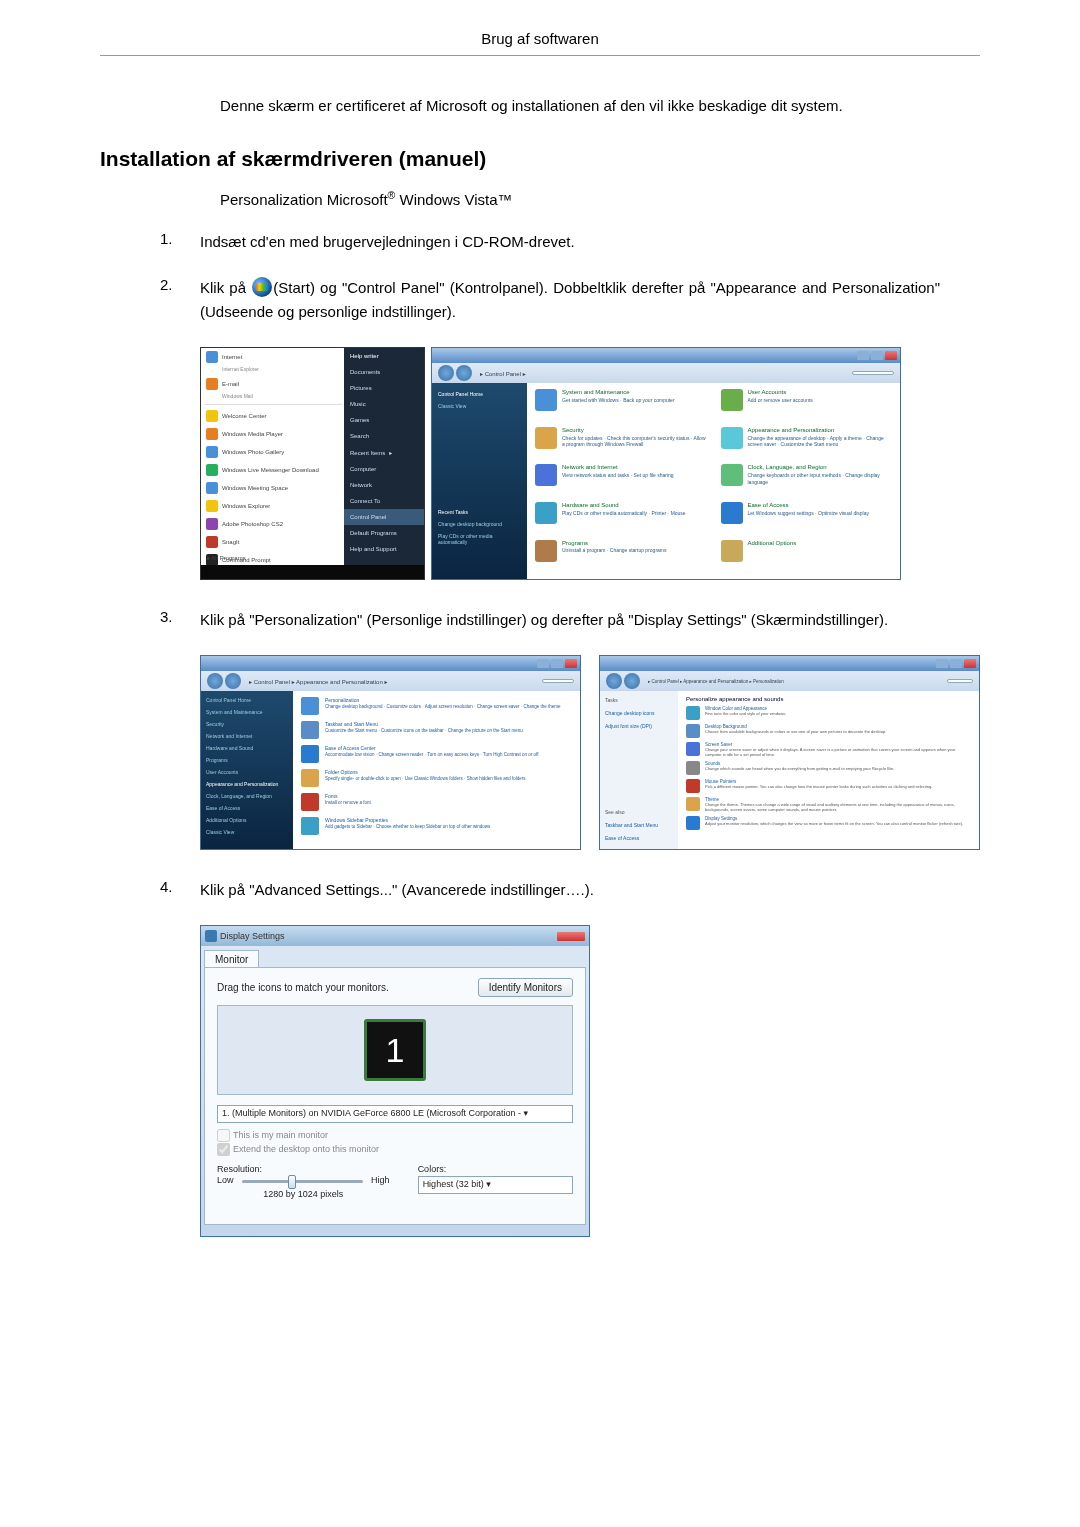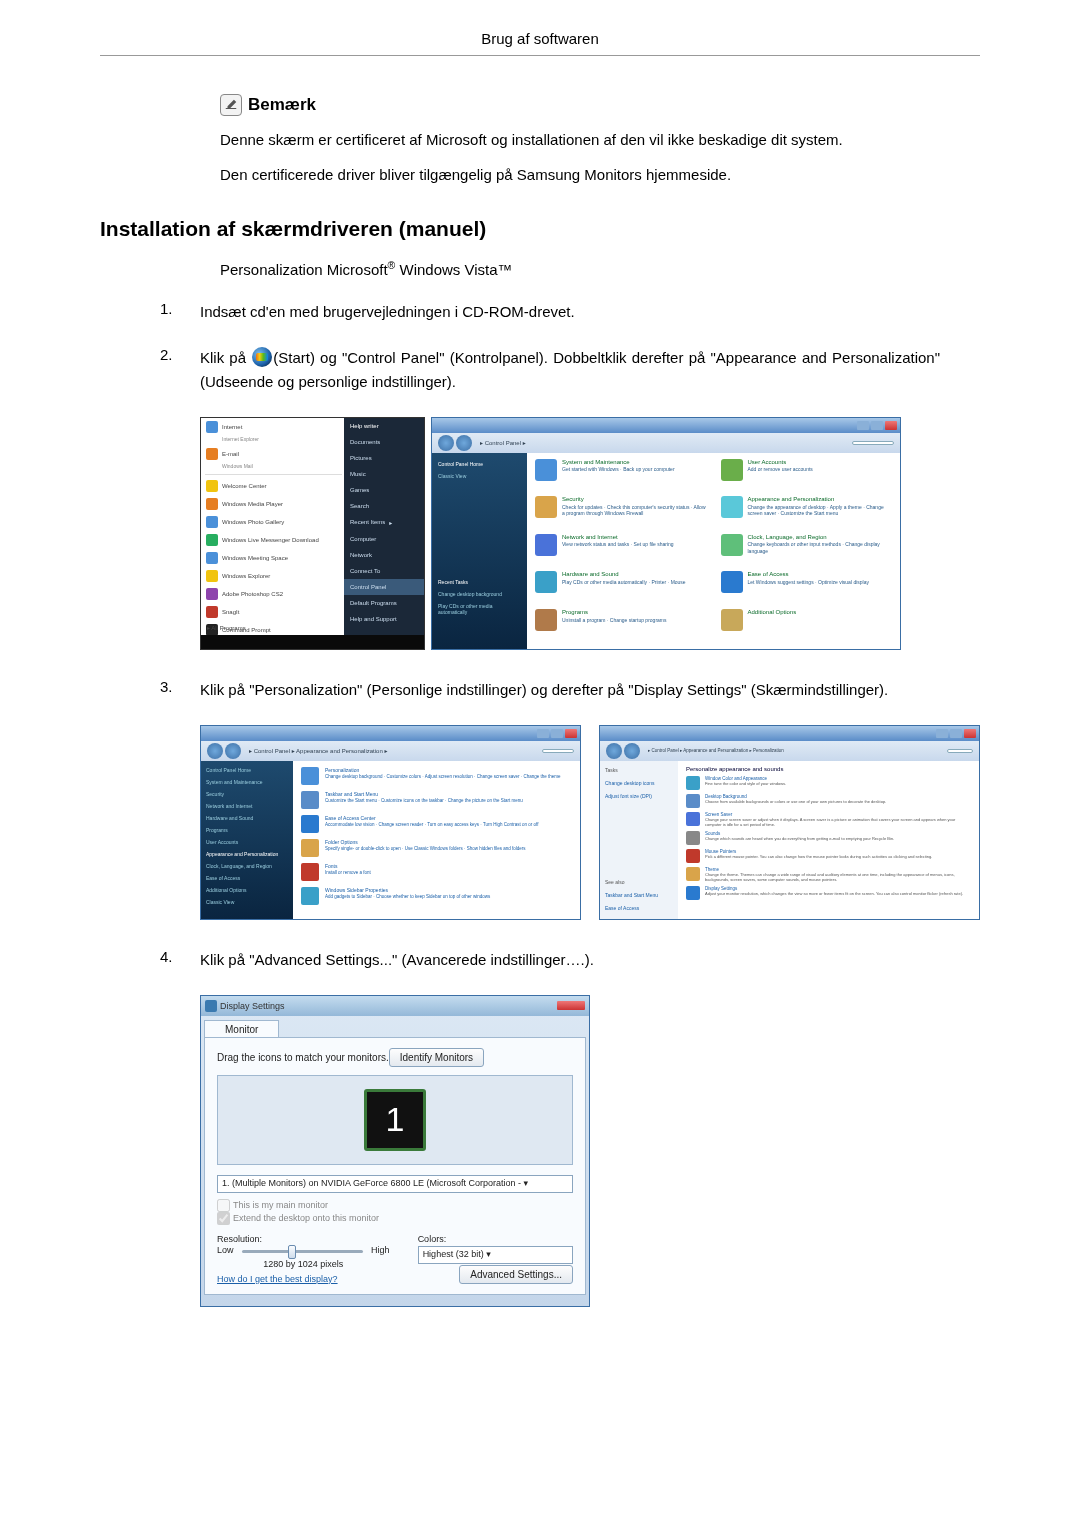--- a/index.html
+++ b/index.html
@@ -109,23 +109,23 @@
     .pz-item { display: flex; gap: 5px; margin-bottom: 4px; }
     .pz-icon { width: 14px; height: 14px; flex-shrink: 0; border-radius: 2px; }
     .pz-link { color: #1a5fa8; }
     
     .ss-display {
       width: 390px; height: 312px; border: 1px solid #3a6ea5;
       background: linear-gradient(#dce8f4, #c4d6ea);
       font-size: 10px; color: #222; position: relative;
     }
     .ds-titlebar { background: linear-gradient(#c4dcef, #94b8d8); color: #333; font-size: 9px; padding: 0 4px; height: 20px; }
-    .ds-tab { display: inline-block; background: #f8fbfe; border: 1px solid #a0b8d0; border-bottom: none; padding: 3px 20px; font-size: 10px; margin-left: 3px; position: relative; top: 1px; }
+    .ds-tab { display: inline-block; background: #f8fbfe; border: 1px solid #a0b8d0; border-bottom: none; padding: 3px 10px; font-size: 10px; margin-left: 3px; position: relative; top: 1px; }
     .ds-panel { background: #f8fbfe; border: 1px solid #a0b8d0; margin: 0 3px 3px 3px; padding: 10px 12px; height: 258px; position: relative; }
-    .ds-row1 { display: flex; justify-content: flex-start; align-items: center; font-size: 10px; margin-bottom: 8px; }
+    .ds-row1 { display: flex; justify-content: space-between; align-items: center; font-size: 10px; margin-bottom: 8px; }
     .ds-btn { background: linear-gradient(#fdfdfd, #e4e9ef); border: 1px solid #8aa5bf; border-radius: 3px; padding: 3px 10px; font-size: 10px; color: #222; cursor: pointer; }
     .ds-monitor-area { height: 90px; background: #dfe8f2; border: 1px solid #a0b8d0; margin-bottom: 10px; display: flex; align-items: center; justify-content: center; }
     .ds-monitor { width: 62px; height: 62px; background: #111; color: #fff; display: flex; align-items: center; justify-content: center; font-size: 34px; border: 3px solid #3a7a3a; border-radius: 3px; }
     .ds-select { width: 100%; border: 1px solid #8aa5bf; background: #fff; font-size: 9px; padding: 2px 4px; height: 18px; }
     .ds-checks { font-size: 9px; color: #888; margin: 6px 0 8px 0; line-height: 1.5; }
     .ds-checks input { vertical-align: middle; margin-right: 3px; }
     .ds-sliders { display: flex; gap: 28px; font-size: 9px; }
     .ds-slider-col { flex: 1; }
     .ds-slider-track { height: 3px; background: #9ab; margin: 6px 4px 3px 4px; position: relative; border-radius: 2px; }
     .ds-slider-thumb { position: absolute; top: -5px; width: 8px; height: 14px; background: linear-gradient(#fafcff,#cfdceb); border: 1px solid #6a8cb0; border-radius: 2px; }
@@ -135,30 +135,21 @@
     sup { font-size: 0.7em; }
   </style>
 </head>
 <body>
 
 <div class="page-header">
   <span>Brug af softwaren</span>
 </div>
 
 <div class="note-block">
-  <div class="note-row">
-    <span class="note-icon">
-      <svg viewBox="0 0 24 24">
-          <path fill="#555" d="M3 17h18v2H3zM17 3l4 4-11 11H6v-4z"></path>
-        </svg>
-    </span>
-    <span class="note-label">Bemærk</span>
-  </div>
   <p class="note-text">Denne skærm er certificeret af Microsoft og installationen af den vil ikke beskadige dit system.</p>
-  <p class="note-text">Den certificerede driver bliver tilgængelig på Samsung Monitors hjemmeside.</p>
 </div>
 
 <div class="section-heading">Installation af skærmdriveren (manuel)</div>
 
 <div class="intro-line">
   <span>Personalization Microsoft</span><sup>®</sup><span> Windows Vista™</span>
 </div>
 
 <div class="step">
   <div class="step-num">1.</div>
@@ -499,19 +490,15 @@
               </div>
             <span>High</span>
           </div>
           <div style="text-align:center;margin-top:3px">1280 by 1024 pixels</div>
         </div>
         <div class="ds-slider-col" style="flex:0.9">
           <div>Colors:</div>
           <div class="ds-select" style="margin-top:2px"><span>Highest (32 bit)</span> ▾</div>
         </div>
       </div>
-      <div class="ds-footer">
-        <span class="ds-link">How do I get the best display?</span>
-        <button class="ds-btn">Advanced Settings...</button>
-      </div>
     </div>
   </div>
 </div>
 
 </body></html>

